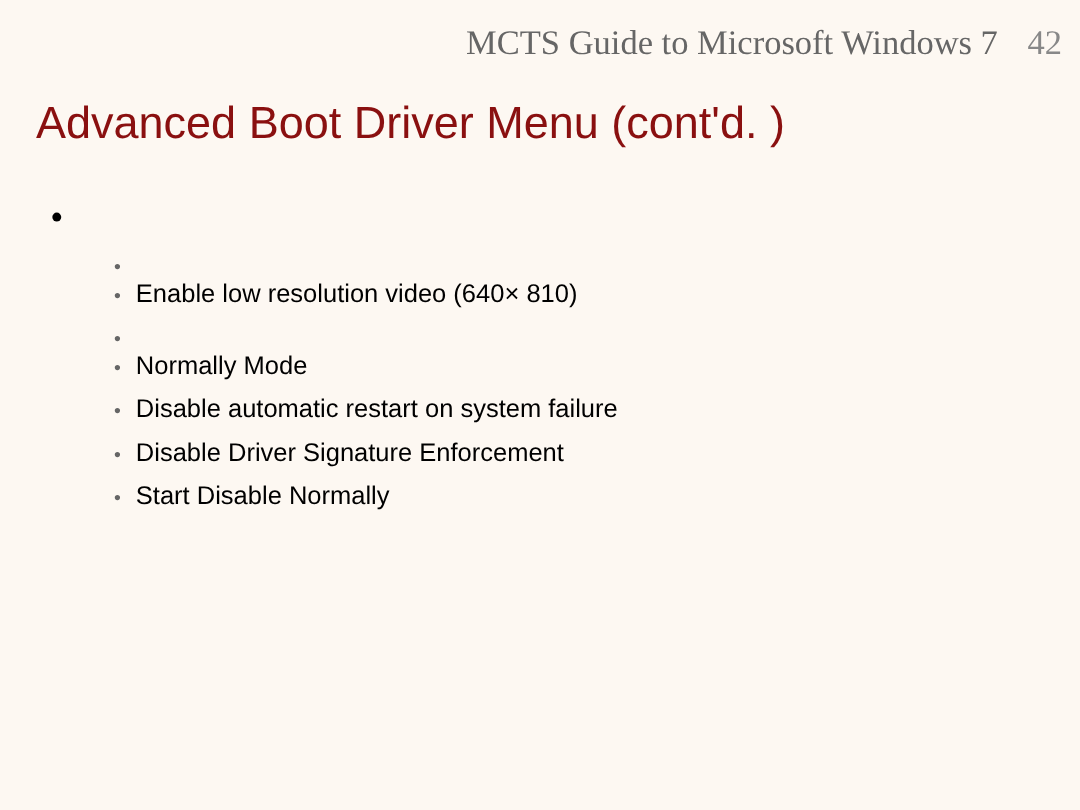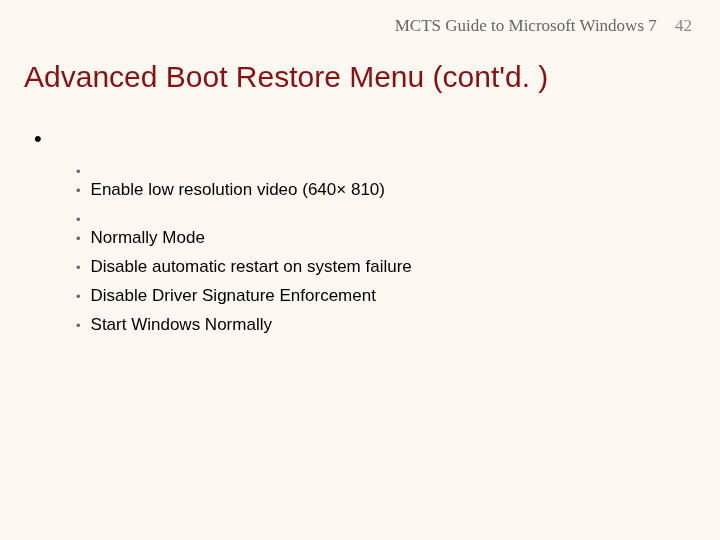--- a/index.html
+++ b/index.html
@@ -11,23 +11,23 @@
       width: 720px;
       height: 540px;
       background: #fdf8f2;
       font-family: Arial, Helvetica, sans-serif;
       color: #000;
       position: relative;
       overflow: hidden;
     }
     .header {
       text-align: right;
-      padding: 16px 28px 0 0;
+      padding: 16px 12px 0 0;
       font-family: "Times New Roman", Times, serif;
-      font-size: 17px;
+      font-size: 23px;
       color: #555;
     }
     .header .book-title {
       color: #666;
     }
     .header .page-num {
       margin-left: 14px;
       color: #888;
     }
     .slide-title {
@@ -77,21 +77,21 @@
     }
   </style>
 </head>
 <body>
 
 <div class="header">
   <span class="book-title">MCTS Guide to Microsoft Windows 7</span>
   <span class="page-num">42</span>
 </div>
 
-<h1 class="slide-title">Advanced Boot Restore Menu (cont'd. )</h1>
+<h1 class="slide-title">Advanced Boot Driver Menu (cont'd. )</h1>
 
 <div class="content">
   <div class="level1">
     <span class="bullet">•</span>
   </div>
   <div class="level2-list">
     <div class="level2">
       <span class="bullet">•</span>
     </div>
     <div class="level2">
@@ -108,16 +108,16 @@
     <div class="level2">
       <span class="bullet">•</span>
       <span>Disable automatic restart on system failure</span>
     </div>
     <div class="level2">
       <span class="bullet">•</span>
       <span>Disable Driver Signature Enforcement</span>
     </div>
     <div class="level2">
       <span class="bullet">•</span>
-      <span>Start Windows Normally</span>
+      <span>Start Disable Normally</span>
     </div>
   </div>
 </div>
 
 </body></html>

